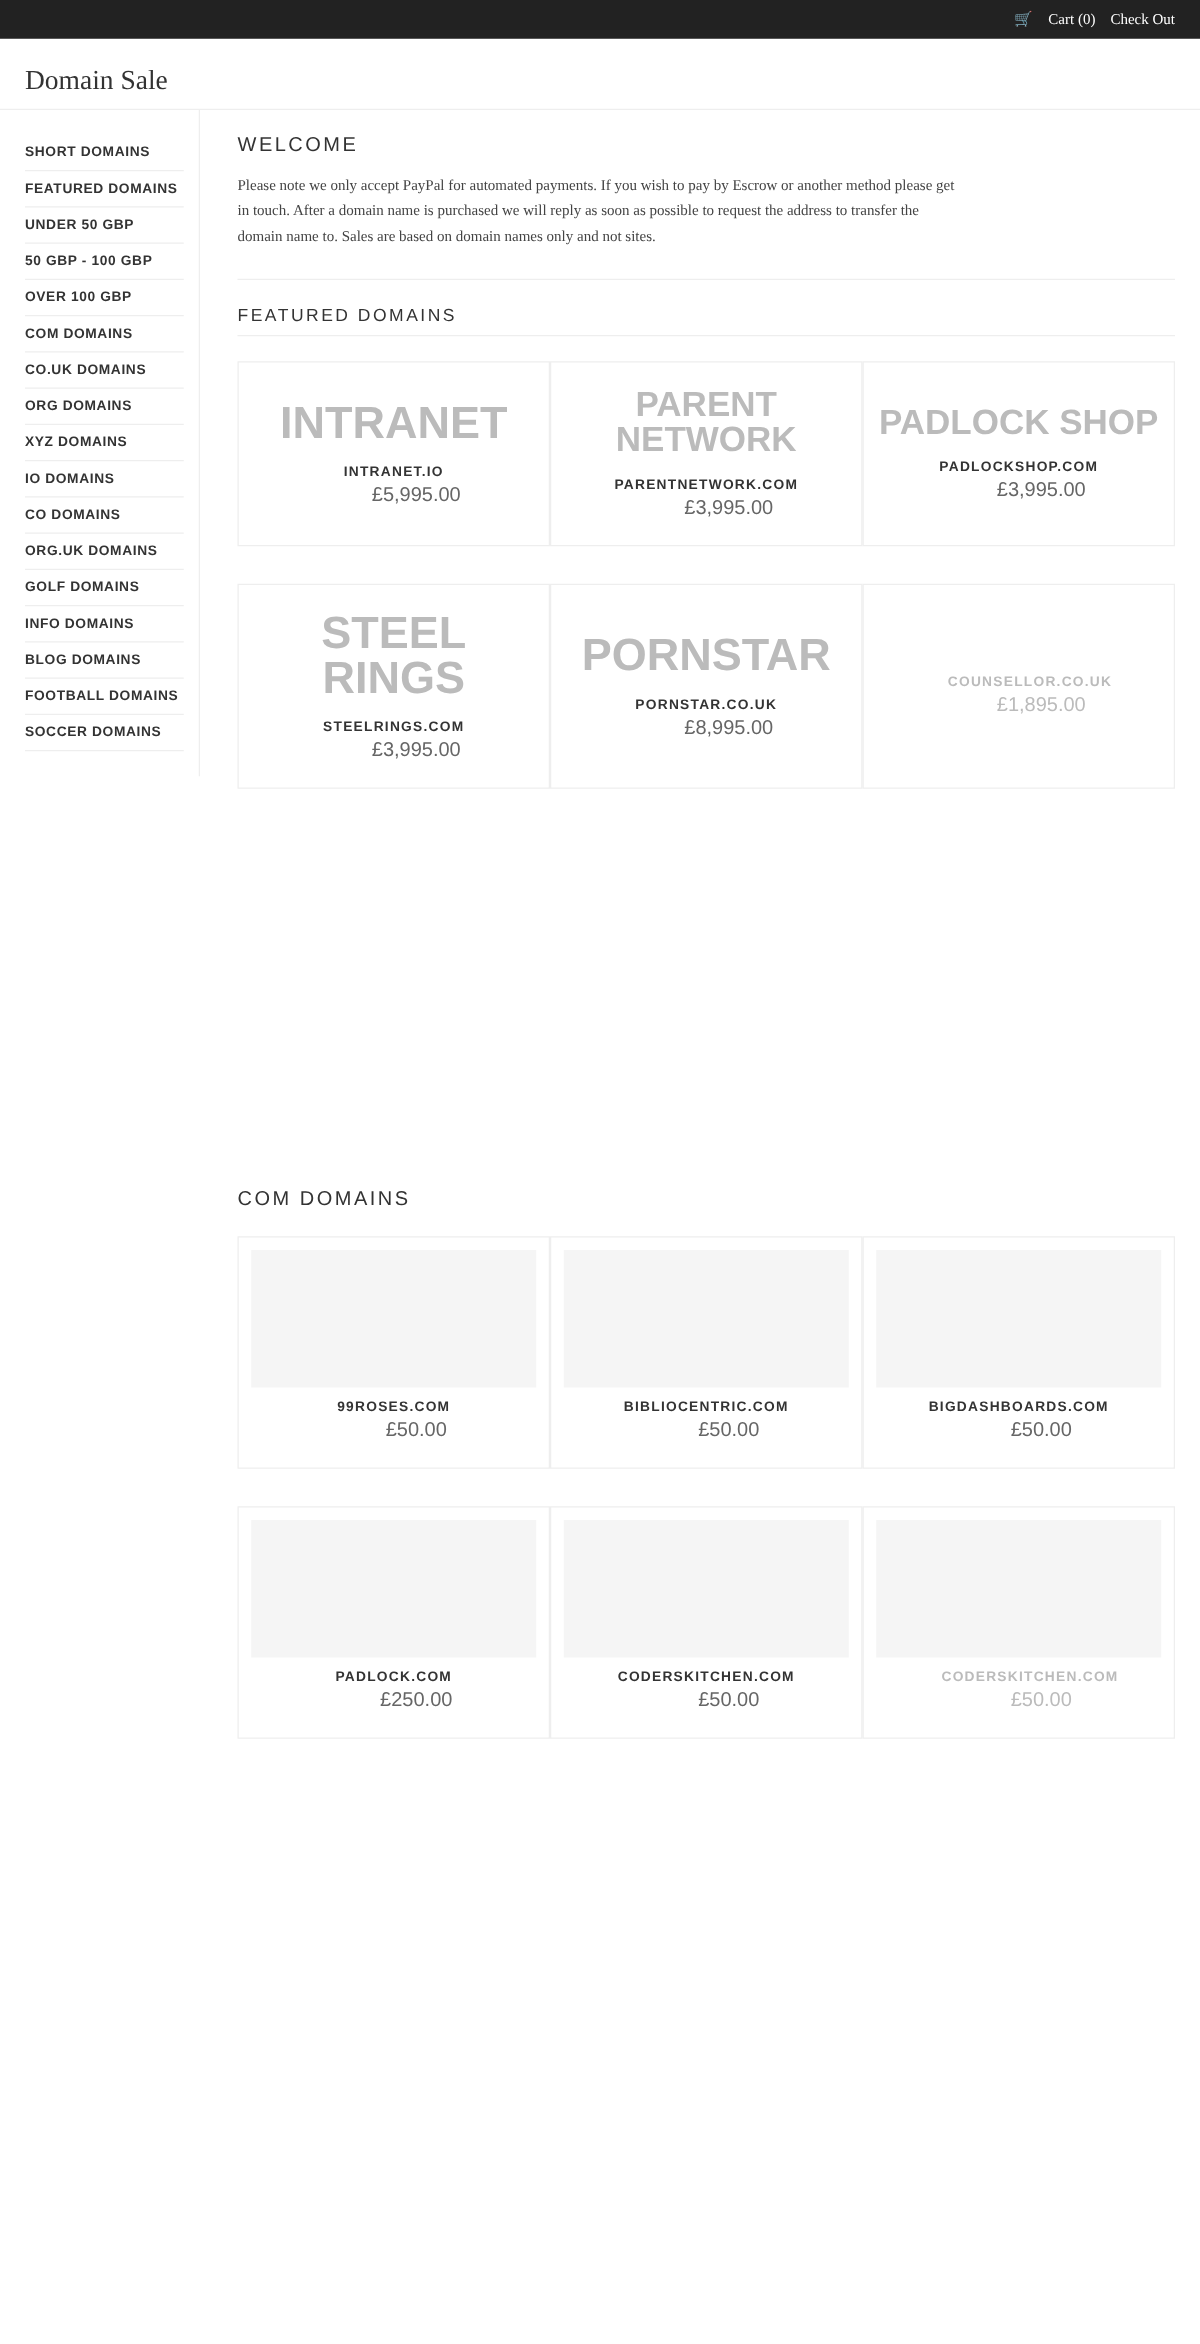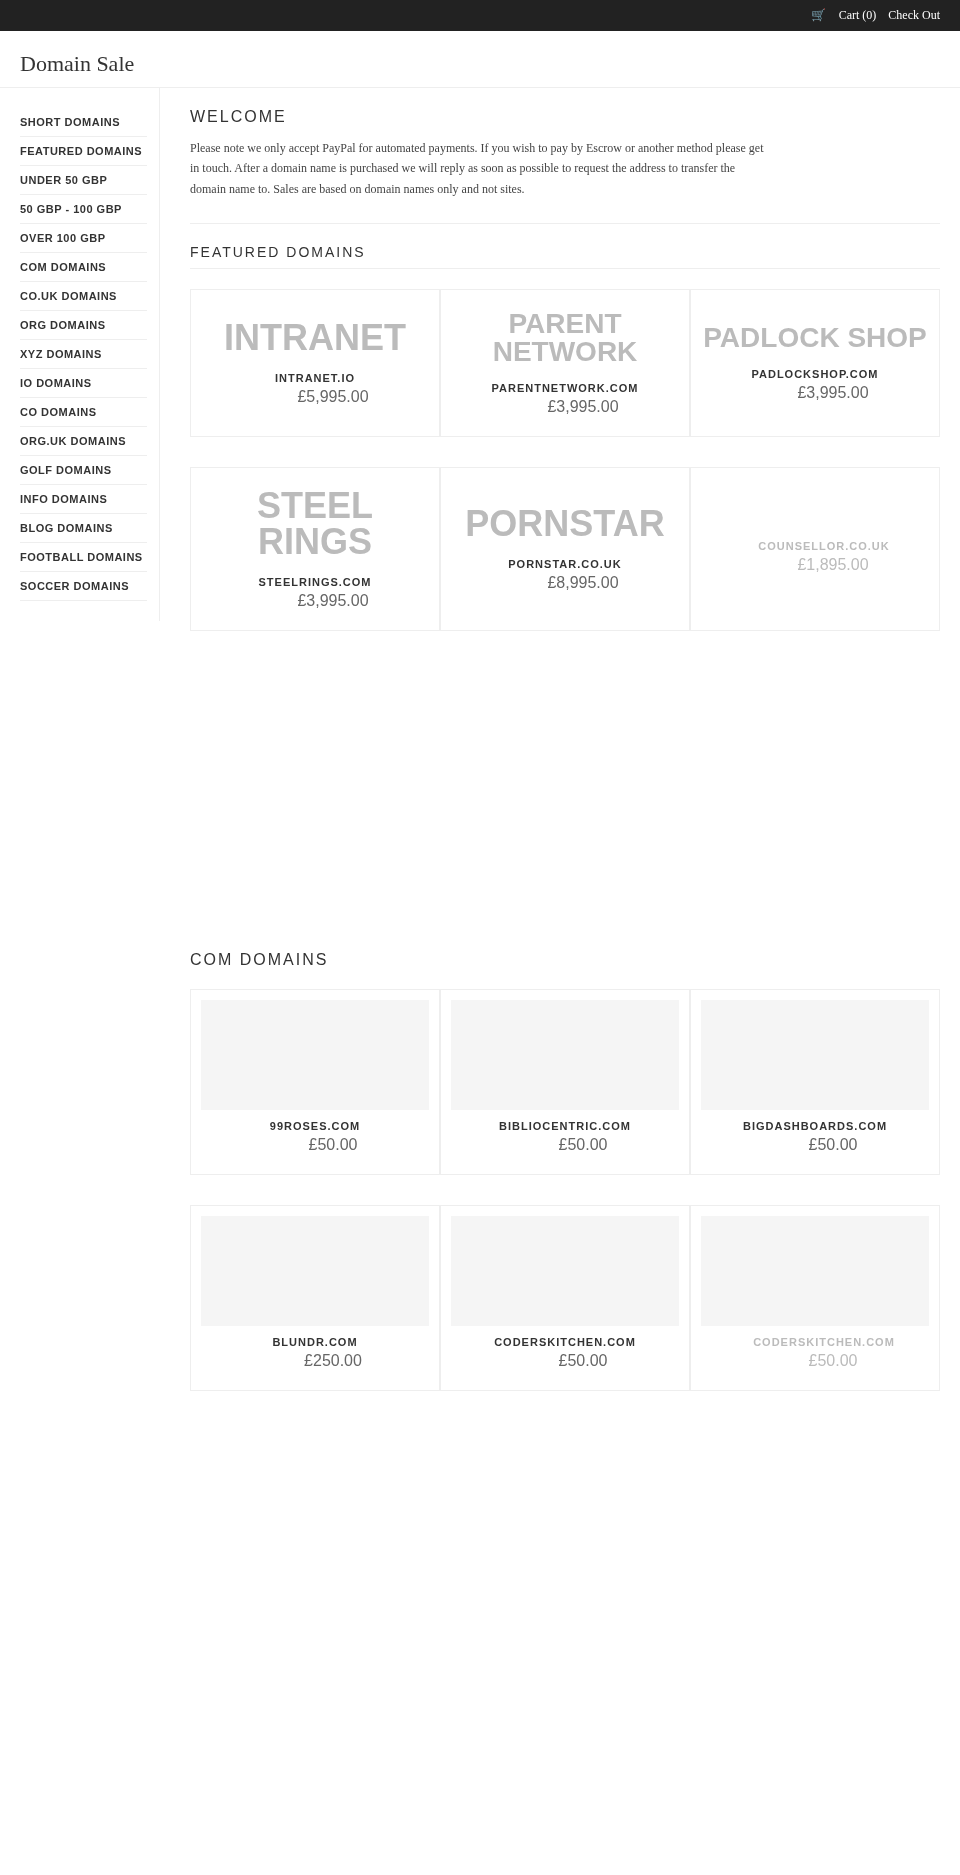--- a/index.html
+++ b/index.html
@@ -282,21 +282,21 @@
       <div class="domain-card-plain">
         <div class="domain-image-placeholder"></div>
         <div class="domain-name">BIGDASHBOARDS.COM</div>
         <div class="domain-price">£50.00</div>
       </div>
     </div>
 
     <div class="domain-grid">
       <div class="domain-card-plain">
         <div class="domain-image-placeholder"></div>
-        <div class="domain-name">BLUNDR.COM</div>
+        <div class="domain-name">PADLOCK.COM</div>
         <div class="domain-price">£250.00</div>
       </div>
       <div class="domain-card-plain">
         <div class="domain-image-placeholder"></div>
         <div class="domain-name">CODERSKITCHEN.COM</div>
         <div class="domain-price">£50.00</div>
       </div>
       <div class="domain-card-plain">
         <div class="domain-image-placeholder"></div>
         <div class="domain-name greyed">CODERSKITCHEN.COM</div>

